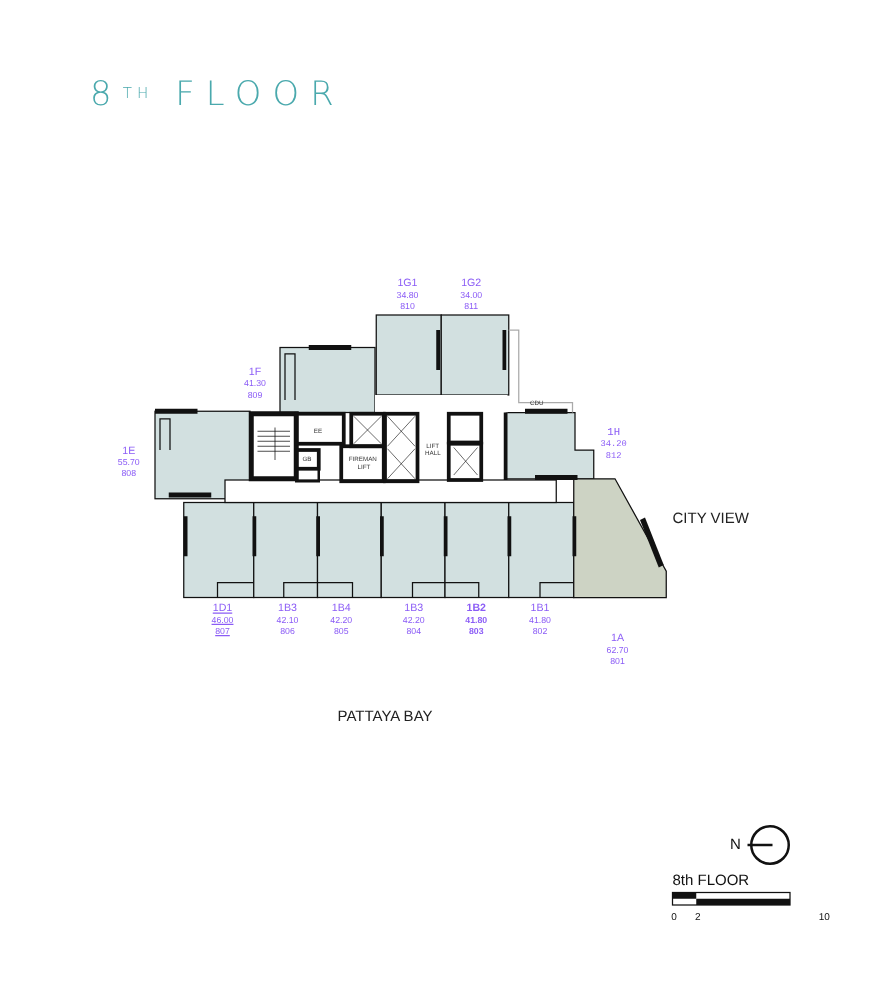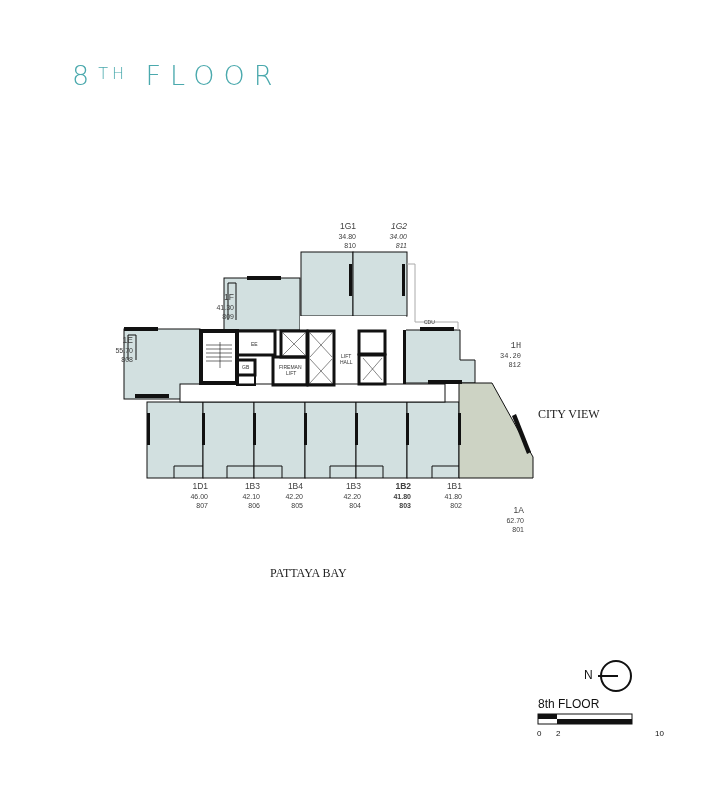--- a/index.html
+++ b/index.html
@@ -1,23 +1,23 @@
 <!DOCTYPE html>
 <html><head>
 <meta charset="utf-8">
 <style>
   html, body { margin:0; padding:0; background:#ffffff; }
   body { width:713px; height:792px; position:relative; overflow:hidden; font-family:"DejaVu Sans", sans-serif; }
   .title { position:absolute; left:72px; top:60px; color:#4aa9ad; font-family:"DejaVu Sans", sans-serif; font-weight:300; font-size:27px; letter-spacing:9px; line-height:32px; }
-  .title sup { font-size:16px; letter-spacing:4px; vertical-align:top; position:relative; top:-2px; }
+  .title sup { font-size:12px; letter-spacing:4px; vertical-align:top; position:relative; top:-2px; }
   svg.plan { position:absolute; left:0; top:0; }
-  .ulabel { position:absolute; text-align:right; font-family:"Liberation Sans", sans-serif; color:#404040; line-height:9px; width:60px; }
+  .ulabel { position:absolute; text-align:center; font-family:"Liberation Sans", sans-serif; color:#8b5cf6; line-height:9px; width:60px; }
   .ulabel .code { font-size:8.5px; display:block; line-height:11px; }
   .ulabel .area, .ulabel .num { font-size:7px; display:block; }
-  .view { position:absolute; font-family:Liberation Serif, serif; font-size:12px; color:#222; }
+  .view { position:absolute; font-family:Liberation Sans, sans-serif; font-size:12px; color:#222; }
   .legend-title { position:absolute; left:538px; top:697px; font-family:"Liberation Sans", sans-serif; font-size:12px; color:#111; }
   .scale-lbl { position:absolute; top:729px; font-family:"Liberation Sans", sans-serif; font-size:8px; color:#111; }
   .north-n { position:absolute; left:584px; top:668px; font-family:"Liberation Sans", sans-serif; font-size:12px; color:#111; }
   .room-lbl { font-family:"Liberation Sans", sans-serif; font-size:5px; fill:#333; }
 </style>
 </head>
 <body>
 
 <div class="title">
   <span>8</span><sup>TH</sup>&nbsp;<span>FLOOR</span>
@@ -124,41 +124,41 @@
     <rect x="538" y="714" width="19" height="5" fill="#111"></rect>
     <rect x="557" y="719" width="75" height="5" fill="#111"></rect>
   </g>
 </svg>
 
 <div class="ulabel" style="left:296px;top:221px;">
   <span class="code">1G1</span>
     <span class="area">34.80</span>
     <span class="num">810</span>
 </div>
-<div class="ulabel" style="left:347px;top:221px;font-style:italic;">
+<div class="ulabel" style="left:347px;top:221px;">
   <span class="code">1G2</span>
     <span class="area">34.00</span>
     <span class="num">811</span>
 </div>
 <div class="ulabel" style="left:174px;top:292px;">
   <span class="code">1F</span>
     <span class="area">41.30</span>
     <span class="num">809</span>
 </div>
-<div class="ulabel" style="left:73px;top:335px;">
+<div class="ulabel" style="left:73px;top:355px;">
   <span class="code">1E</span>
     <span class="area">55.70</span>
     <span class="num">808</span>
 </div>
 <div class="ulabel" style="left:461px;top:341px;font-family:Liberation Mono, monospace;">
   <span class="code">1H</span>
     <span class="area">34.20</span>
     <span class="num">812</span>
 </div>
-<div class="ulabel" style="left:148px;top:481px;">
+<div class="ulabel" style="left:148px;top:481px;text-decoration:underline;">
   <span class="code">1D1</span>
     <span class="area">46.00</span>
     <span class="num">807</span>
 </div>
 <div class="ulabel" style="left:200px;top:481px;">
   <span class="code">1B3</span>
     <span class="area">42.10</span>
     <span class="num">806</span>
 </div>
 <div class="ulabel" style="left:243px;top:481px;">

